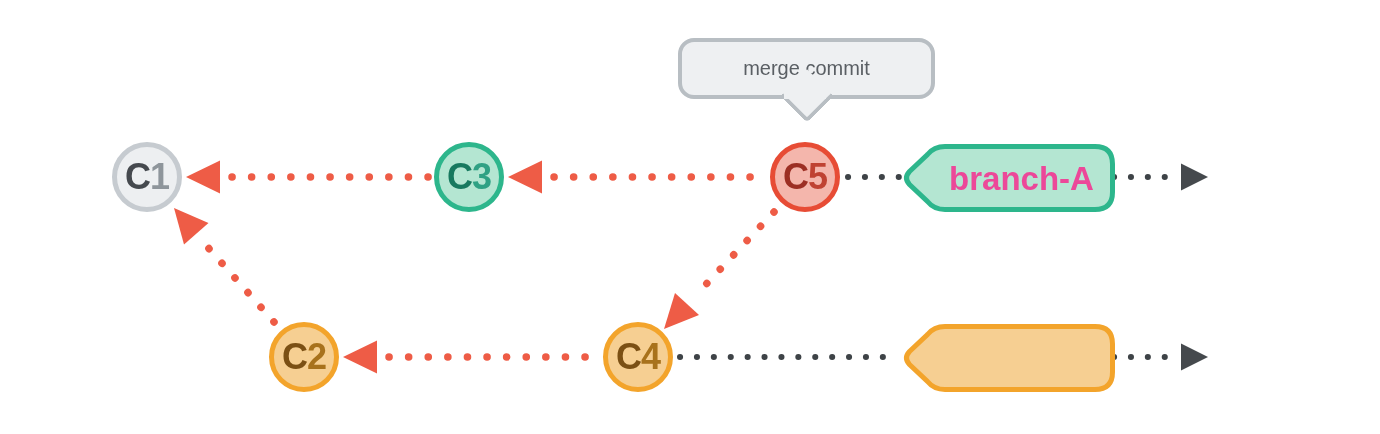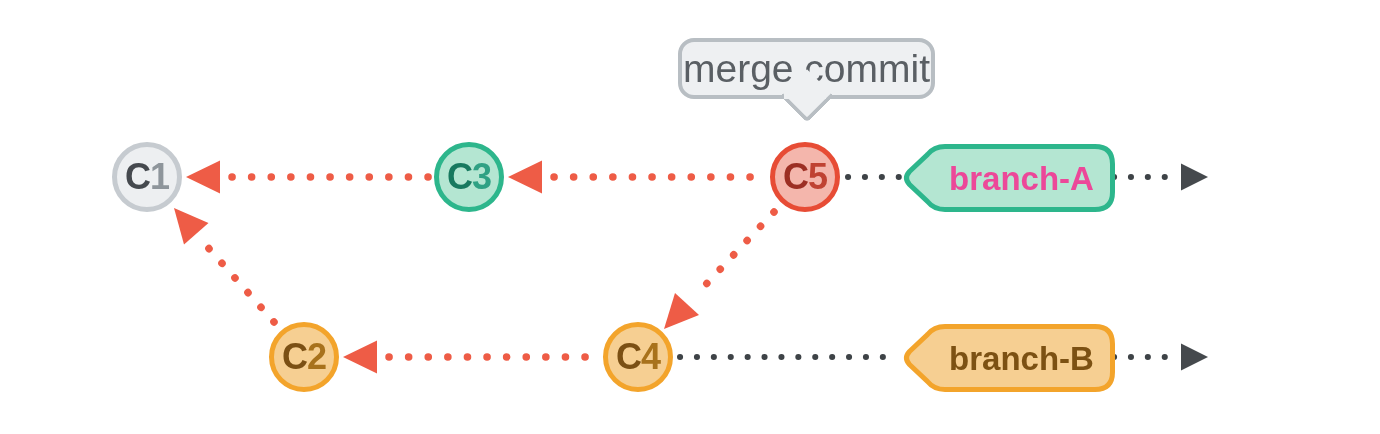--- a/index.html
+++ b/index.html
@@ -28,21 +28,21 @@
   .c1 .letter { color:#45494e; } .c1 .number { color:#8e959b; }
   .c2 .letter { color:#7b5014; } .c2 .number { color:#a8721c; }
   .c3 .letter { color:#17795f; } .c3 .number { color:#2fa184; }
   .c4 .letter { color:#7b5014; } .c4 .number { color:#a8721c; }
   .c5 .letter { color:#9c2f24; } .c5 .number { color:#bf4232; }
 
   .tooltip {
     position:absolute; left:678px; top:38px; width:257px; height:61px;
     box-sizing:border-box; background:#eef0f2; border:4px solid #b8bec3;
     border-radius:16px; display:flex; align-items:center; justify-content:center;
-    font-size:39px; color:#5a5f64;
+    font-size:20px; color:#5a5f64;
   }
   .tooltip-tail {
     position:absolute; bottom:-20px; left:106px; width:34px; height:34px;
     background:#eef0f2; border-right:4px solid #b8bec3; border-bottom:4px solid #b8bec3;
     border-bottom-right-radius:5px; transform:rotate(45deg); z-index:1;
   }
   .tooltip-tail-cover {
     position:absolute; bottom:-4px; left:102px; width:42px; height:6px;
     background:#eef0f2; z-index:2;
   }
@@ -131,16 +131,15 @@
   <div class="tag tag-a">
     <svg viewBox="0 0 215 70" aria-hidden="true">
       <path d="M 44 3.5 H 194 Q 211.5 3.5 211.5 21 V 49 Q 211.5 66.5 194 66.5 H 44 Q 33 66.5 26.5 58.5 L 8.5 41.5 Q 2.5 35 8.5 28.5 L 26.5 11.5 Q 33 3.5 44 3.5 Z"></path>
     </svg>
     <span class="tag-label">branch-A</span>
   </div>
   <div class="tag tag-b">
     <svg viewBox="0 0 215 70" aria-hidden="true">
       <path d="M 44 3.5 H 194 Q 211.5 3.5 211.5 21 V 49 Q 211.5 66.5 194 66.5 H 44 Q 33 66.5 26.5 58.5 L 8.5 41.5 Q 2.5 35 8.5 28.5 L 26.5 11.5 Q 33 3.5 44 3.5 Z"></path>
     </svg>
-    <span class="tag-label">branch-B</span>
   </div>
 
 </div>
 
 </body></html>

